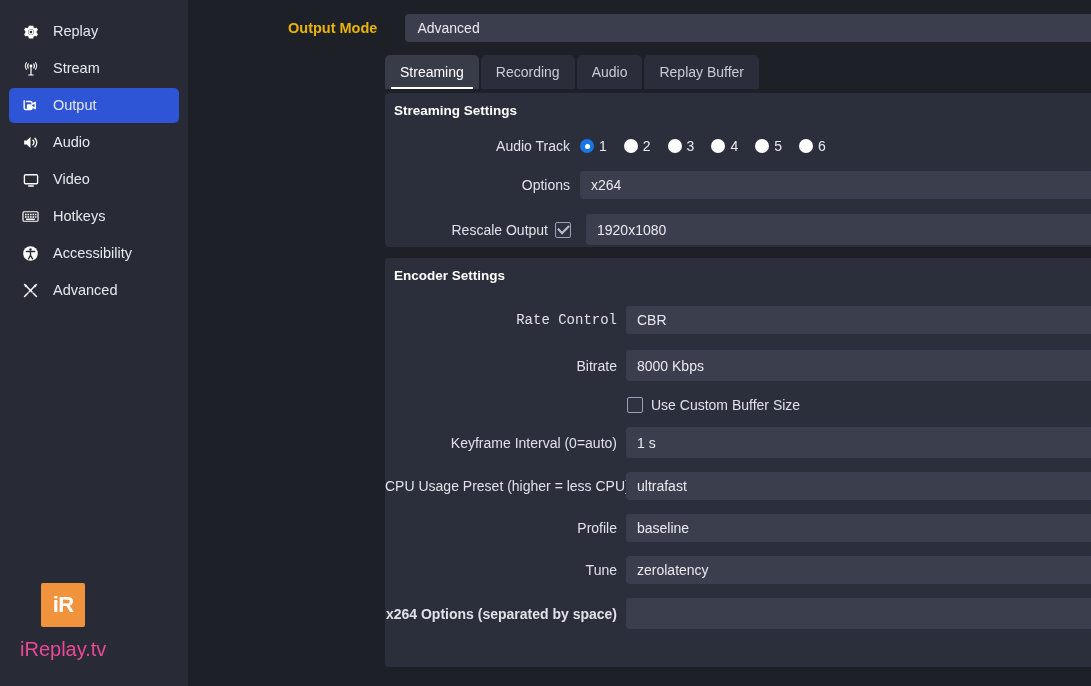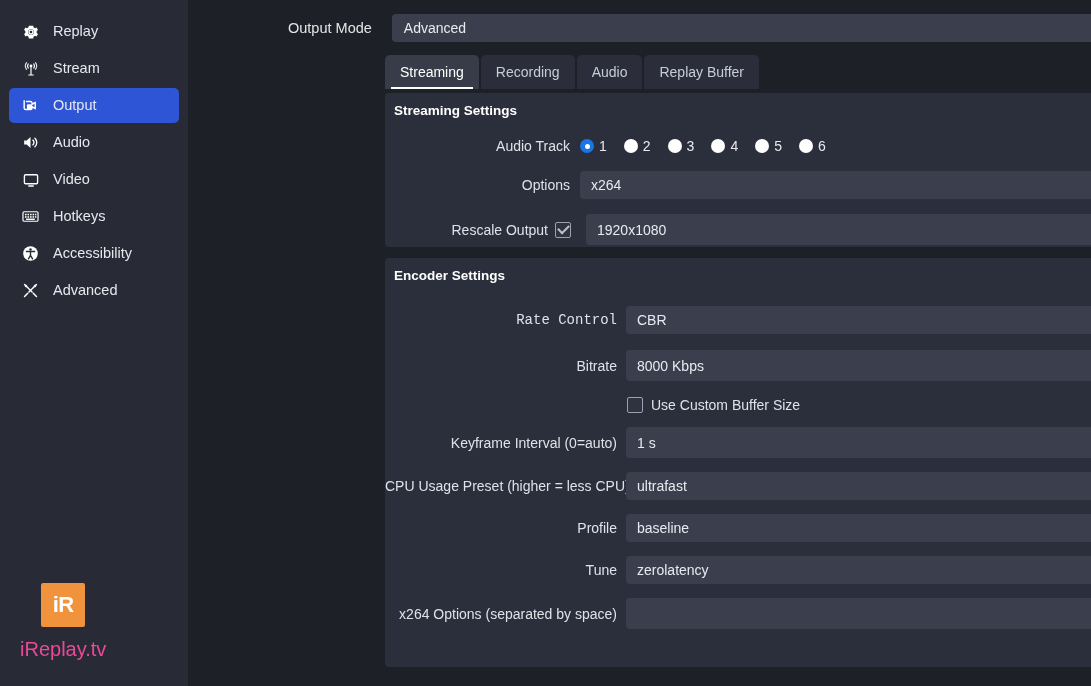--- a/index.html
+++ b/index.html
@@ -66,22 +66,22 @@
   }
 
   
   .mode-row {
     display: flex; align-items: center;
     height: 42px;
     padding-left: 100px;
     padding-top: 14px;
   }
   .mode-label {
-    color: #e5e5e5; font-size: 14.5px;
-    margin-right: 20px; white-space: nowrap;
+    color: #eab308; font-size: 14.5px;
+    margin-right: 28px; white-space: nowrap; font-weight: bold;
   }
   .combo {
     position: relative;
     height: 28px;
     background: #3b3f4d;
     border-radius: 4px;
     display: flex; align-items: center;
     color: #e8eaf0; font-size: 14px;
     padding-left: 12px;
   }
@@ -441,21 +441,21 @@
 
       <div class="row" style="margin-top:14px;">
         <div class="lbl" style="width:232px;">Tune</div>
         <div class="field" style="width:620px; margin-left:9px;">
           <span>zerolatency</span>
 
         </div>
       </div>
 
       <div class="row" style="margin-top:14px;">
-        <div class="lbl" style="width:232px;">x264 Options (separated by space)</div>
+        <div class="lbl" style="width:232px;font-weight:bold;">x264 Options (separated by space)</div>
         <div class="field tall" style="width:625px; margin-left:9px;">
           <span></span>
         </div>
       </div>
     </div>
 
   </div>
 </div>
 
 </body></html>

